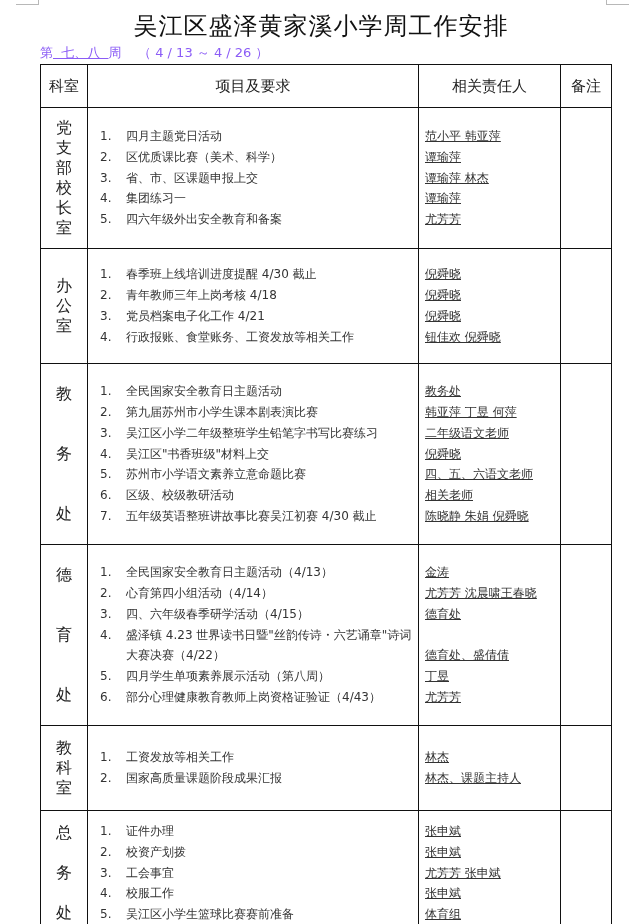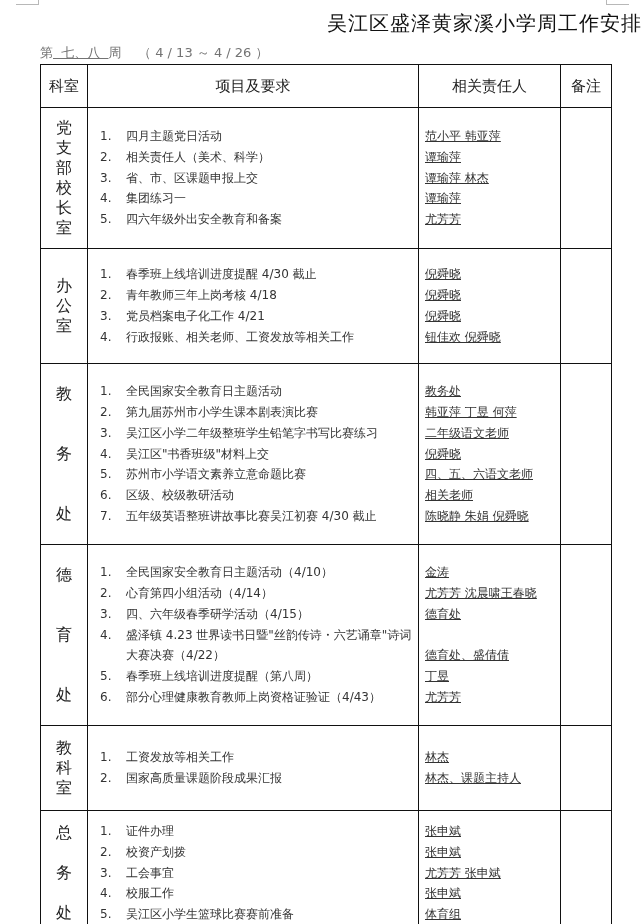--- a/index.html
+++ b/index.html
@@ -4,25 +4,25 @@
   <style>
     html, body { margin: 0; padding: 0; background: #ffffff; }
     body {
       width: 642px; height: 924px; position: relative; overflow: hidden;
       font-family: "DejaVu Sans", "Liberation Sans", sans-serif; color: #222;
     }
     .crop-mark { position: absolute; border-color: #b8b8b8; border-style: solid; }
     .crop-tl { left: 16px; top: 0; width: 22px; height: 4px; border-width: 0 1px 1px 0; }
     .crop-tr { left: 606px; top: 0; width: 22px; height: 4px; border-width: 0 0 1px 1px; }
     .title {
-      position: absolute; left: 0; width: 642px; top: 10px; text-align: right;
-      font-size: 20px; letter-spacing: 1px; color: #111;
+      position: absolute; left: 0; width: 642px; top: 10px; text-align: center;
+      font-size: 24px; letter-spacing: 1px; color: #111;
     }
     .week-line {
-      position: absolute; left: 40px; top: 44px; font-size: 13px; color: #737373;
+      position: absolute; left: 40px; top: 44px; font-size: 13px; color: #8b5cf6;
       white-space: pre;
     }
     .week-line .u { text-decoration: underline; }
     table.sched {
       position: absolute; left: 40px; top: 64px; width: 571px;
       border-collapse: collapse; table-layout: fixed;
     }
     table.sched td, table.sched th {
       border: 1.5px solid #111; padding: 0; vertical-align: middle; font-weight: normal;
     }
@@ -78,21 +78,21 @@
           <span>室</span>
         </td>
         <td class="items">
           <ol>
             <li>
               <span class="num">1.</span>
               <span class="txt">四月主题党日活动</span>
             </li>
             <li>
               <span class="num">2.</span>
-              <span class="txt">相关责任人（美术、科学）</span>
+              <span class="txt">区优质课比赛（美术、科学）</span>
             </li>
             <li>
               <span class="num">3.</span>
               <span class="txt">省、市、区课题申报上交</span>
             </li>
             <li>
               <span class="num">4.</span>
               <span class="txt">集团练习一</span>
             </li>
             <li>
@@ -125,21 +125,21 @@
             <li>
               <span class="num">2.</span>
               <span class="txt">青年教师三年上岗考核 4/18</span>
             </li>
             <li>
               <span class="num">3.</span>
               <span class="txt">党员档案电子化工作 4/21</span>
             </li>
             <li>
               <span class="num">4.</span>
-              <span class="txt">行政报账、相关老师、工资发放等相关工作</span>
+              <span class="txt">行政报账、食堂账务、工资发放等相关工作</span>
             </li>
           </ol>
         </td>
         <td class="people">
           <div>倪舜晓</div>
           <div>倪舜晓</div>
           <div>倪舜晓</div>
           <div>钮佳欢  倪舜晓</div>
         </td>
         <td></td>
@@ -196,37 +196,37 @@
       <tr style="height: 170px;">
         <td class="dept" style="line-height: 60px;">
           <span>德</span>
           <span>育</span>
           <span>处</span>
         </td>
         <td class="items">
           <ol>
             <li>
               <span class="num">1.</span>
-              <span class="txt">全民国家安全教育日主题活动（4/10）</span>
+              <span class="txt">全民国家安全教育日主题活动（4/13）</span>
             </li>
             <li>
               <span class="num">2.</span>
               <span class="txt">心育第四小组活动（4/14）</span>
             </li>
             <li>
               <span class="num">3.</span>
               <span class="txt">四、六年级春季研学活动（4/15）</span>
             </li>
             <li>
               <span class="num">4.</span>
               <span class="txt">盛泽镇 4.23 世界读书日暨"丝韵传诗・六艺诵章"诗词大赛决赛（4/22）</span>
             </li>
             <li>
               <span class="num">5.</span>
-              <span class="txt">春季班上线培训进度提醒（第八周）</span>
+              <span class="txt">四月学生单项素养展示活动（第八周）</span>
             </li>
             <li>
               <span class="num">6.</span>
               <span class="txt">部分心理健康教育教师上岗资格证验证（4/43）</span>
             </li>
           </ol>
         </td>
         <td class="people">
           <div>金涛</div>
           <div>尤芳芳  沈晨啸王春晓</div>

